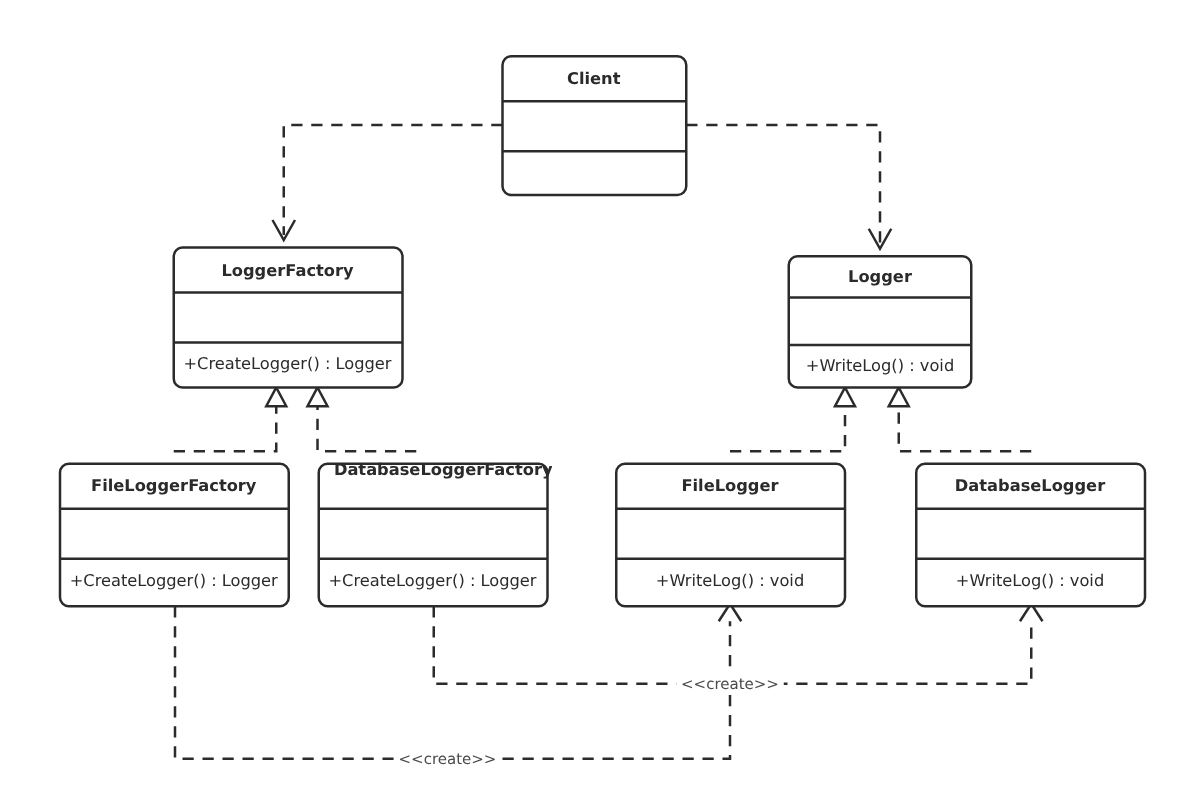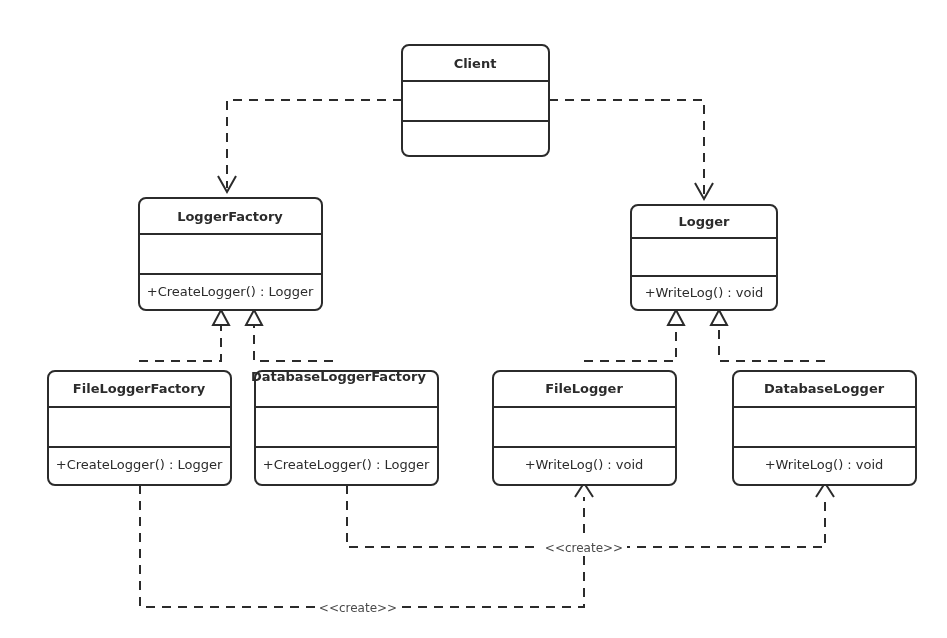--- a/index.html
+++ b/index.html
@@ -174,21 +174,21 @@
       <line class="uml-divider" x1="48" y1="447" x2="231" y2="447"></line>
       <text class="uml-title" x="139" y="389">FileLoggerFactory</text>
       <text class="uml-member" x="139" y="465">+CreateLogger() : Logger</text>
     </g>
 
     <g>
       <rect class="uml-box-rect" x="255" y="371" width="183" height="114" rx="7" ry="7"></rect>
       <line class="uml-divider" x1="255" y1="407" x2="438" y2="407"></line>
       <line class="uml-divider" x1="255" y1="447" x2="438" y2="447"></line>
       <foreignObject x="251" y="369" width="191" height="40">
-        <div xmlns="http://www.w3.org/1999/xhtml" style="font-family:'DejaVu Sans','Liberation Sans',sans-serif;font-size:13px;font-weight:bold;color:#2b2b2b;text-align:left;line-height:16px;width:191px;word-break:break-all;">DatabaseLoggerFactory</div>
+        <div xmlns="http://www.w3.org/1999/xhtml" style="font-family:'DejaVu Sans','Liberation Sans',sans-serif;font-size:13px;font-weight:bold;color:#2b2b2b;text-align:right;line-height:16px;width:191px;word-break:break-all;">DatabaseLoggerFactory</div>
       </foreignObject>
       <text class="uml-member" x="346" y="465">+CreateLogger() : Logger</text>
     </g>
 
     <g>
       <rect class="uml-box-rect" x="493" y="371" width="183" height="114" rx="7" ry="7"></rect>
       <line class="uml-divider" x1="493" y1="407" x2="676" y2="407"></line>
       <line class="uml-divider" x1="493" y1="447" x2="676" y2="447"></line>
       <text class="uml-title" x="584" y="389">FileLogger</text>
       <text class="uml-member" x="584" y="465">+WriteLog() : void</text>

